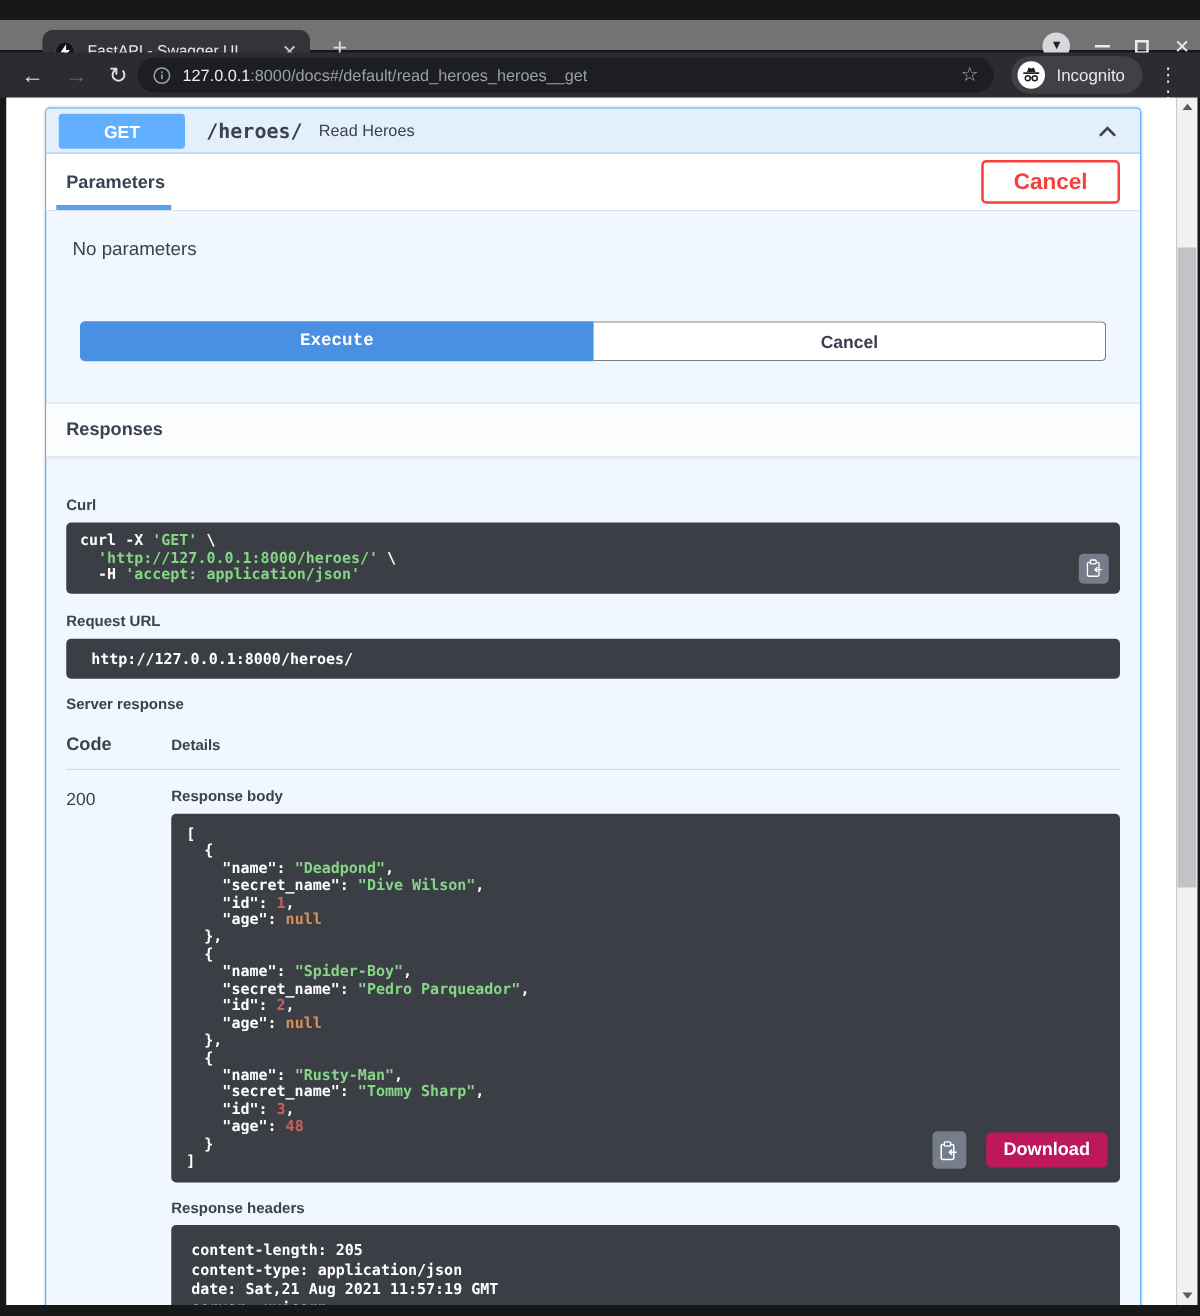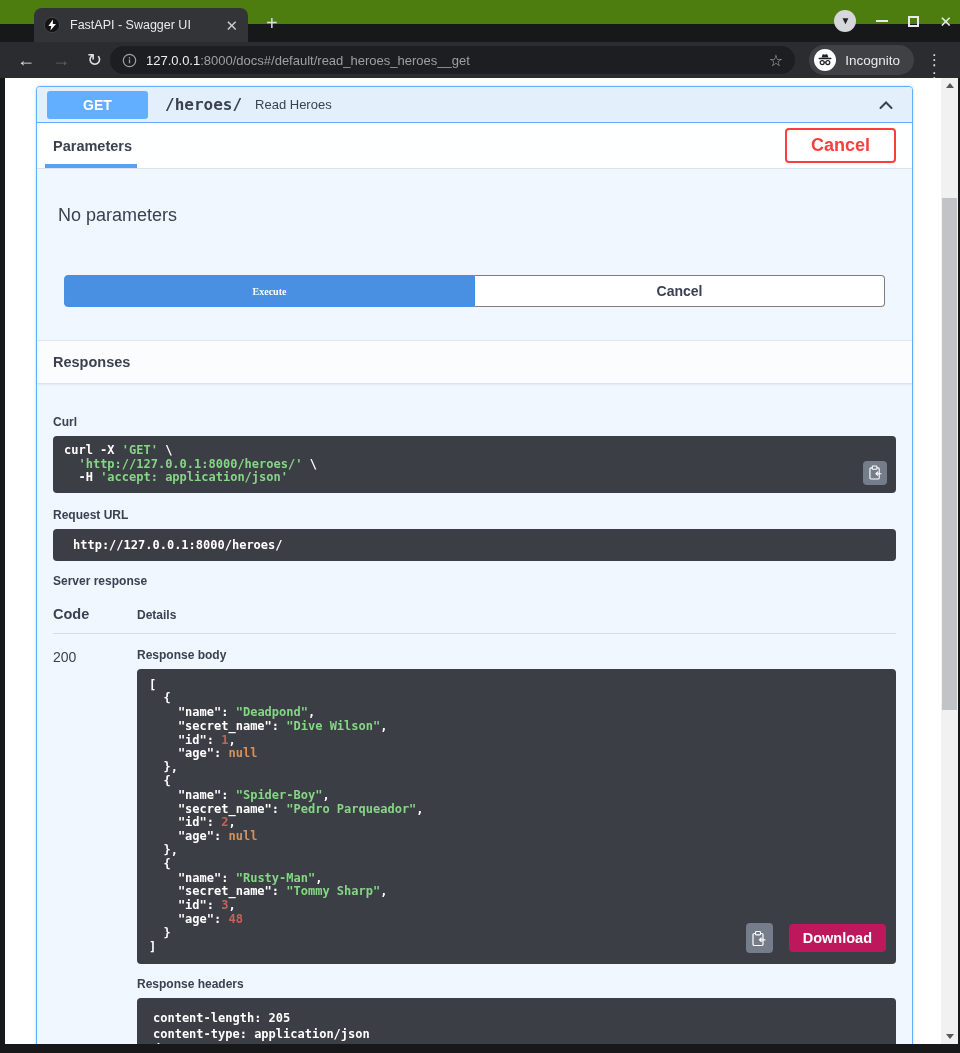--- a/index.html
+++ b/index.html
@@ -1,21 +1,21 @@
 <!DOCTYPE html>
 <html style="--method-get: #61affe; --execute-blue: #4990e2; --cancel-red: #f93e3e; --code-bg: #3b3e45; --code-string-green: #85d685; --code-number-red: #c9605c; --code-null-orange: #d89159; --text-dark: #3b4151;"><head>
 <meta charset="utf-8">
 <style>
   * { margin:0; padding:0; box-sizing:border-box; }
   html,body { width:960px; height:1053px; overflow:hidden; background:#17181a;
               font-family:"Liberation Sans","DejaVu Sans",sans-serif; }
   .window { position:relative; width:960px; height:1053px; }
 
   
-  .titlebar { position:absolute; top:0; left:0; width:960px; height:24px; background:#4d7c0f; }
+  .titlebar { position:absolute; top:16px; left:0; width:960px; height:24px; background:#737373; }
   .tab { position:absolute; left:34px; top:8px; width:214px; height:34px; background:#333438;
          border-radius:8px 8px 0 0; display:flex; align-items:center; padding:0 10px; }
   .favicon { width:16px; height:16px; flex:0 0 16px; }
   .tab-title { color:#e8eaed; font-size:12.5px; margin-left:10px; white-space:nowrap; overflow:hidden; flex:1; }
   .tab-close { color:#c7cacd; font-size:15px; line-height:15px; margin-left:8px; cursor:default; }
   .new-tab { position:absolute; left:266px; top:13px; color:#dadce0; font-size:20px; line-height:20px; }
   .win-controls { position:absolute; right:8px; top:0; height:42px; display:flex; align-items:center; gap:20px; }
   .tab-search { width:22px; height:22px; border-radius:50%; background:#d5d7da; display:flex; align-items:center; justify-content:center; }
   .tab-search .caret { color:#202124; font-size:10px; line-height:10px; }
   .btn-min { width:12px; height:2px; background:#e8eaed; }
@@ -60,24 +60,24 @@
 
   .tab-header { background:rgba(255,255,255,.93); height:46px; display:flex; align-items:center;
                 padding:0 16px; border-bottom:1px solid #dfe3e8; position:relative; }
   .tab-item { height:100%; display:flex; align-items:center; font-weight:700; font-size:14.5px;
               color:var(--text-dark,#3b4151); position:relative; }
   .tab-underline { position:absolute; bottom:0; left:-8px; width:92px; height:4px; background:#5b9ff2; }
   .cancel-btn { margin-left:auto; background:#fff; border:2px solid var(--cancel-red,#f93e3e);
                 color:var(--cancel-red,#f93e3e); font-weight:700; font-size:18px; border-radius:4px;
                 padding:5px 24px; font-family:inherit; }
 
-  .no-params { padding:36px 21px 49px; font-size:18px; color:var(--text-dark,#3b4151); }
+  .no-params { padding:22px 21px 49px; font-size:15px; color:var(--text-dark,#3b4151); }
   .execute-row { display:flex; padding:0 27px; margin-bottom:33px; }
   .execute-btn { flex:1; height:32px; background:var(--execute-blue,#4990e2); border:1px solid var(--execute-blue,#4990e2);
-                 color:#fff; font-weight:700; font-size:10px; border-radius:4px 0 0 4px; font-family:Liberation Serif, serif; }
+                 color:#fff; font-weight:700; font-size:14px; border-radius:4px 0 0 4px; font-family:Liberation Mono, monospace; }
   .clear-btn { flex:1; height:32px; background:#fff; border:1px solid #7d7d7d; border-left:none;
                color:var(--text-dark,#3b4151); font-weight:700; font-size:14px; border-radius:0 4px 4px 0; font-family:inherit; }
 
   .responses-header { background:#fbfcfd; border-top:1px solid #e3e6e8; border-bottom:1px solid #dfe3e8;
                       height:44px; display:flex; align-items:center; padding:0 16px; font-weight:700;
                       font-size:14.5px; color:var(--text-dark,#3b4151); box-shadow:0 1px 2px rgba(0,0,0,.06); }
 
   .responses-inner { padding:31px 16px 12px; }
   .block-label { font-weight:700; font-size:12px; color:var(--text-dark,#3b4151); margin-bottom:7px; }
   .code-block { background:var(--code-bg,#3b3e45); border-radius:4px; position:relative; }

